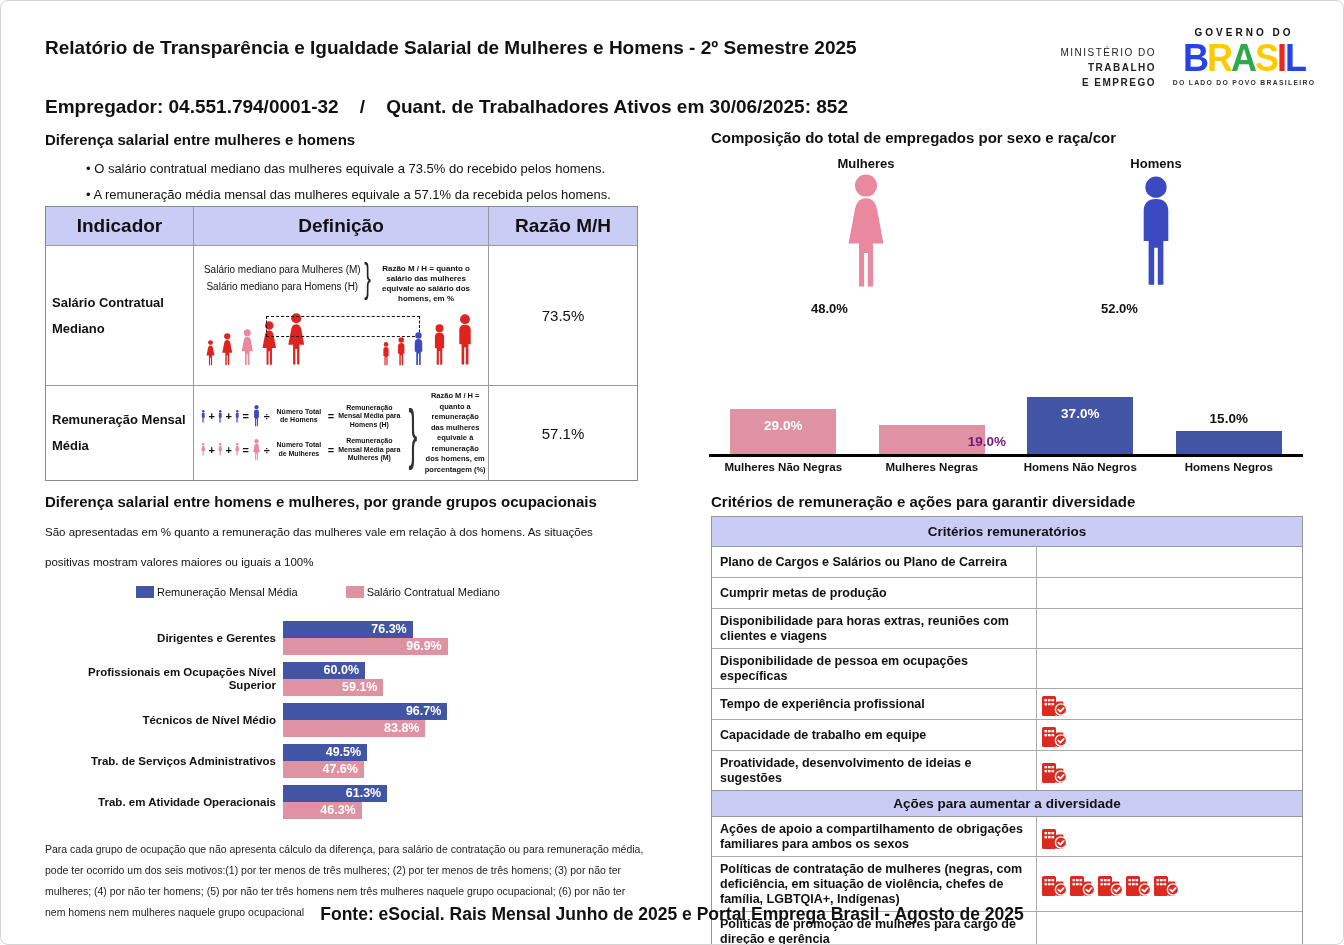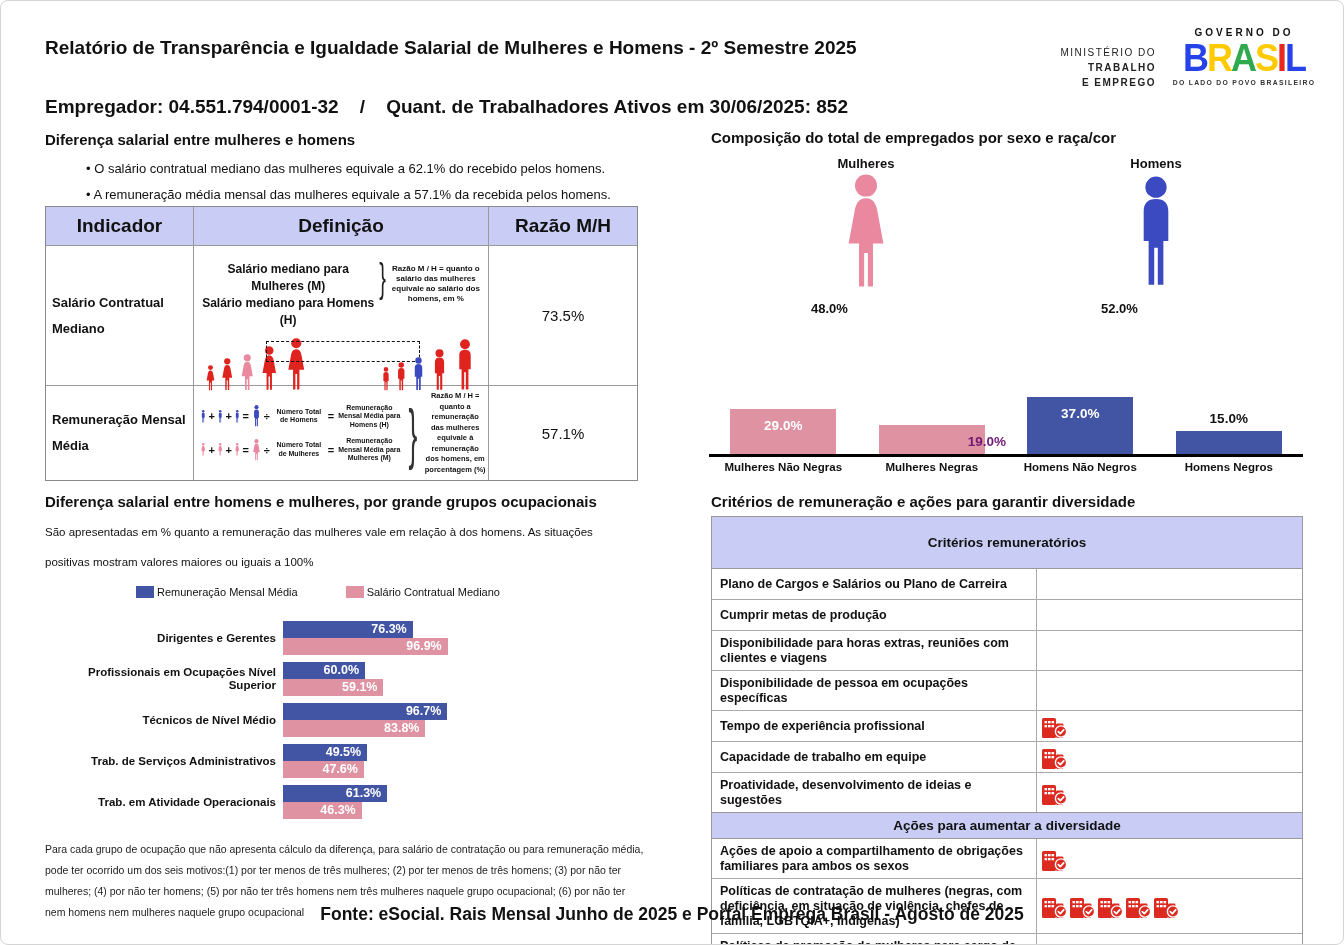--- a/index.html
+++ b/index.html
@@ -36,21 +36,21 @@
                     padding:8px 0; font-size:19px; }
   .ind-cell-label { display:flex; align-items:center; padding:4px 4px 4px 6px;
                     font-weight:bold; font-size:13px; line-height:26px; }
   .ind-cell-ratio { display:flex; align-items:center; justify-content:center; font-size:15px; }
   .row-median > div { height:140px; }
   .row-mean   > div { height:94px;  }
 
   
   .def1 { padding:10px 6px 4px 6px; }
   .def1-top { display:flex; justify-content:center; align-items:flex-start; }
-  .def1-lines { font-size:12px; font-weight:bold; line-height:17px; text-align:center; padding-top:5px; }
+  .def1-lines { font-size:10px; font-weight:normal; line-height:17px; text-align:center; padding-top:5px; }
   .brace1 { font-size:40px; font-weight:300; transform:scaleX(.5); line-height:44px; color:#222; }
   .def1-note { width:104px; font-size:8px; font-weight:bold; text-align:center;
                line-height:10px; padding-top:8px; }
   .fig-strip { position:relative; height:58px; margin-top:6px; }
   .fig-grp-l { position:absolute; left:4px;  bottom:2px; display:flex; align-items:flex-end; gap:2px; }
   .fig-grp-r { position:absolute; right:4px; bottom:2px; display:flex; align-items:flex-end; gap:2px; }
   .dash-box  { position:absolute; left:66px; right:62px; top:6px; height:21px;
                border:1.5px dashed #111; }
 
   
@@ -93,21 +93,21 @@
   .comp-val { position:absolute; left:0; width:100%; text-align:center;
               font-size:13.5px; font-weight:bold; }
   #comp-cats { position:absolute; left:708px; top:460px; width:594px; display:flex; }
   .comp-cat { flex:1; text-align:center; font-size:11.5px; font-weight:bold; }
 
   
   #crit-title { left:710px; top:492px; }
   .crit-table { position:absolute; left:710px; top:515px; width:592px;
                 border:1px solid #999; }
   .crit-head { background:#c9cdf5; font-weight:bold; font-size:13.5px; text-align:center;
-               padding:18px 0; border-bottom:1px solid #999; }
+               padding:7px 0; border-bottom:1px solid #999; }
   .crit-head2 { border-top:1px solid #999; padding:5px 0; }
   .crit-row  { display:flex; border-bottom:1px solid #aaa; min-height:31px; }
   .crit-row:last-child { border-bottom:none; }
   .crit-label { width:325px; border-right:1px solid #aaa; font-weight:bold; font-size:12.5px;
                 padding:5px 6px 4px 8px; display:flex; align-items:center; line-height:15px; }
   .crit-icons { flex:1; display:flex; align-items:center; gap:1px; padding:2px 4px; }
 
   
   .footer { position:absolute; left:0; top:903px; width:100%; text-align:center;
             font-size:17.5px; font-weight:bold; }
@@ -137,21 +137,21 @@
     <div>TRABALHO</div>
     <div>E EMPREGO</div>
   </div>
   <div class="govblock">
     <div class="gov-top">GOVERNO DO</div>
     <div class="gov-brand" id="gov-brand"><span style="color: rgb(38, 67, 234);">B</span><span style="color: rgb(255, 203, 0);">R</span><span style="color: rgb(47, 168, 78);">A</span><span style="color: rgb(255, 203, 0);">S</span><span style="color: rgb(232, 40, 30);">I</span><span style="color: rgb(38, 67, 234);">L</span></div>
     <div class="gov-tag">DO LADO DO POVO BRASILEIRO</div>
   </div>
 
   <div class="sec-title" id="paygap-title">Diferença salarial entre mulheres e homens</div>
-  <div class="bullet" id="bullet-0">• O salário contratual mediano das mulheres equivale a 62.1% do recebido pelos homens.</div>
+  <div class="bullet" id="bullet-0">• O salário contratual mediano das mulheres equivale a 73.5% do recebido pelos homens.</div>
   <div class="bullet" id="bullet-1">• A remuneração média mensal das mulheres equivale a 57.1% da recebida pelos homens.</div>
 
   <div class="ind-table">
     <div class="ind-row ind-head">
       <div>Indicador</div>
       <div>Definição</div>
       <div>Razão M/H</div>
     </div>
 
     <div class="ind-row row-median">

